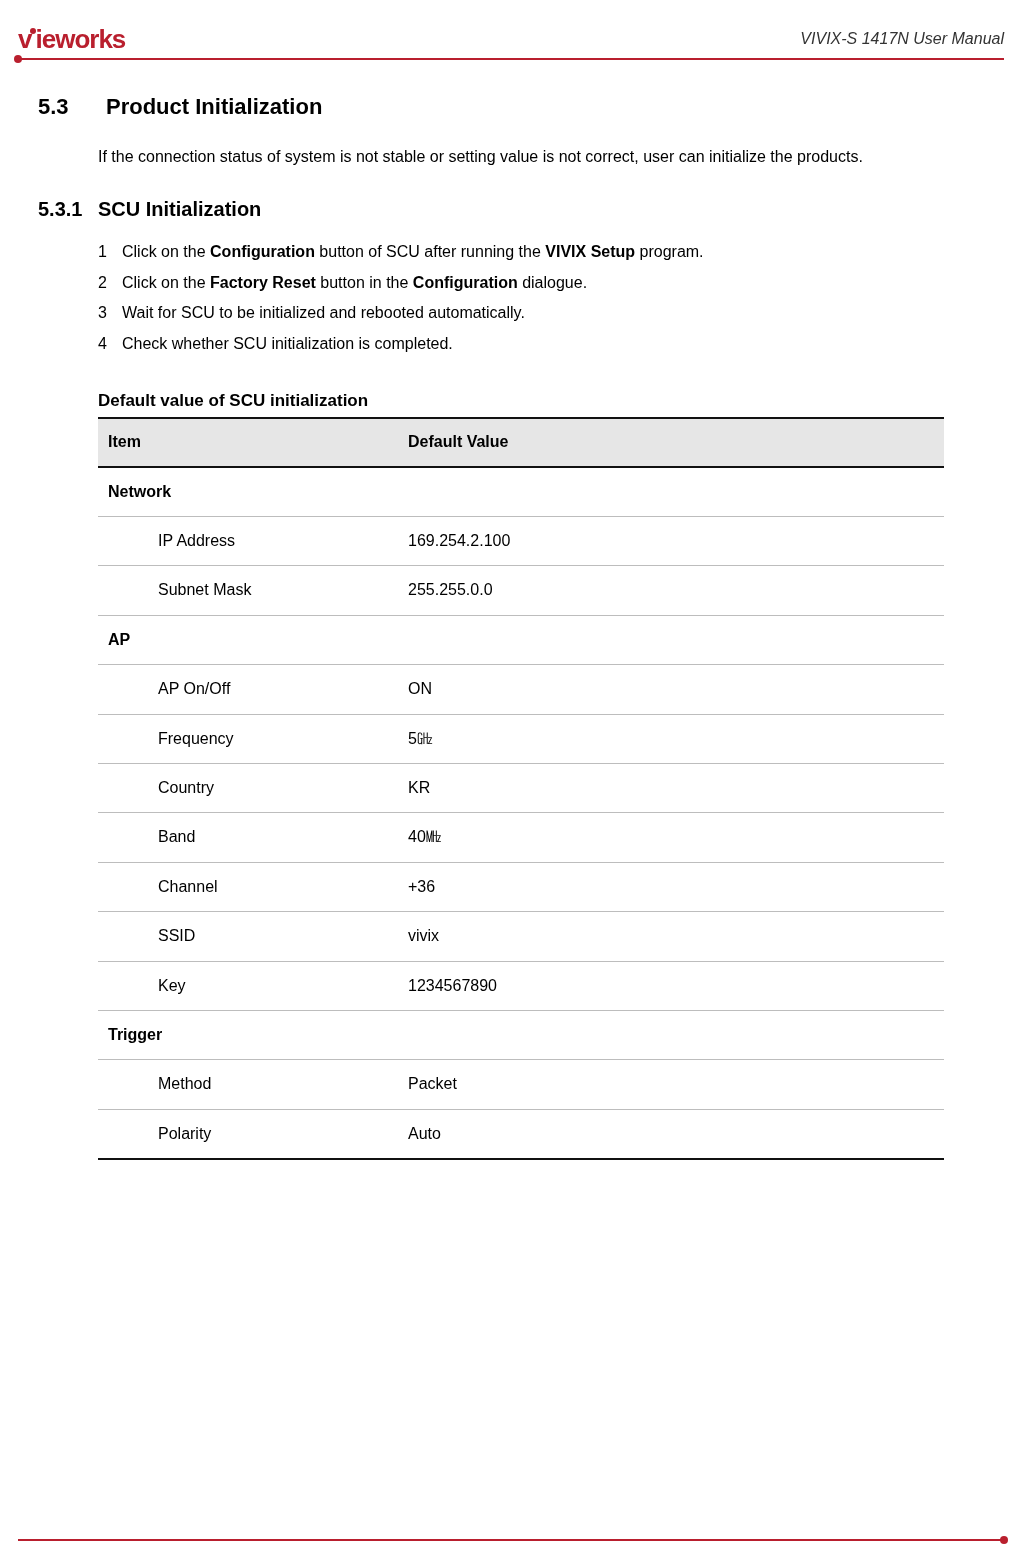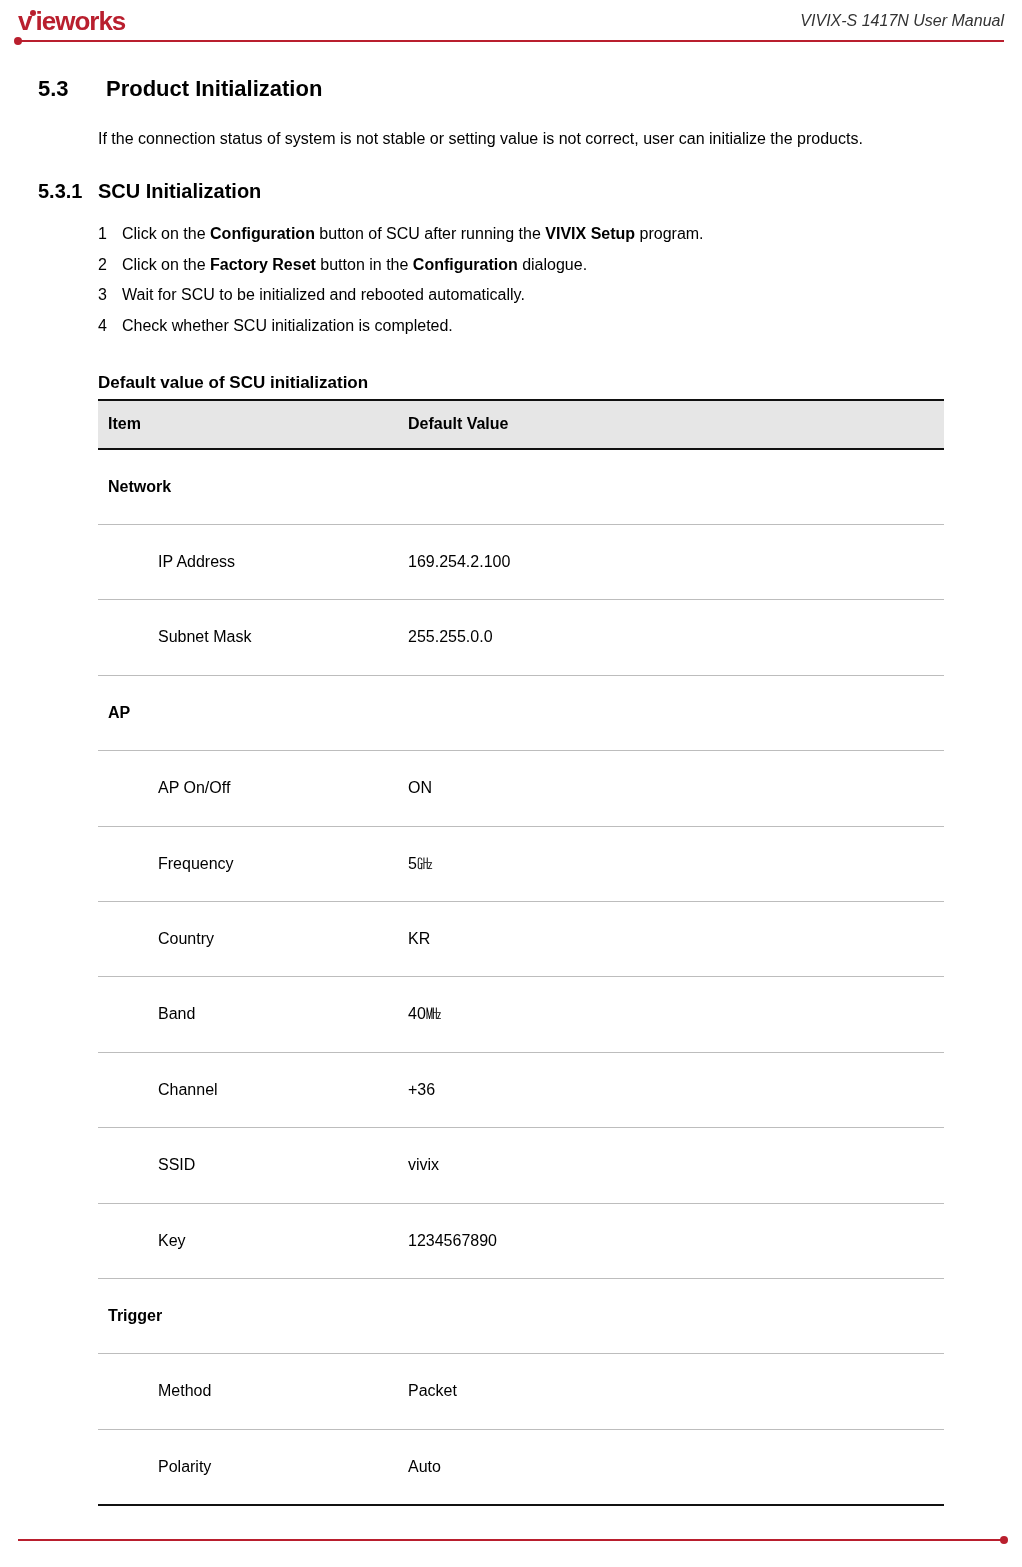--- a/index.html
+++ b/index.html
@@ -10,21 +10,21 @@
       width: 1022px;
       height: 1567px;
       position: relative;
       padding: 0 18px;
     }
 
     
     .top-bar {
       position: relative;
       height: 36px;
-      margin-top: 10px;
+      margin-top: 28px;
     }
     .logo {
       position: absolute;
       left: 0;
       top: -4px;
       font-family: Arial, sans-serif;
       font-weight: 900;
       font-size: 26px;
       letter-spacing: -1px;
       color: #b91f2e;
@@ -82,21 +82,21 @@
     }
     thead tr { background: #e6e6e6; }
     thead th {
       text-align: left;
       font-weight: 700;
       padding: 8px 10px;
       border-top: 2px solid #111;
       border-bottom: 2px solid #111;
     }
     thead th:first-child { width: 300px; }
-    td { padding: 22px 10px; }
+    td { padding: 9px 10px; }
     tr.group td {
       font-weight: 700;
       border-bottom: 1px solid #bdbdbd;
     }
     tr.item td { border-bottom: 1px solid #bdbdbd; }
     tr.item td:first-child { padding-left: 60px; font-weight: 400; }
     tbody tr:last-child td { border-bottom: 2px solid #111; }
 
     
     .footer {

